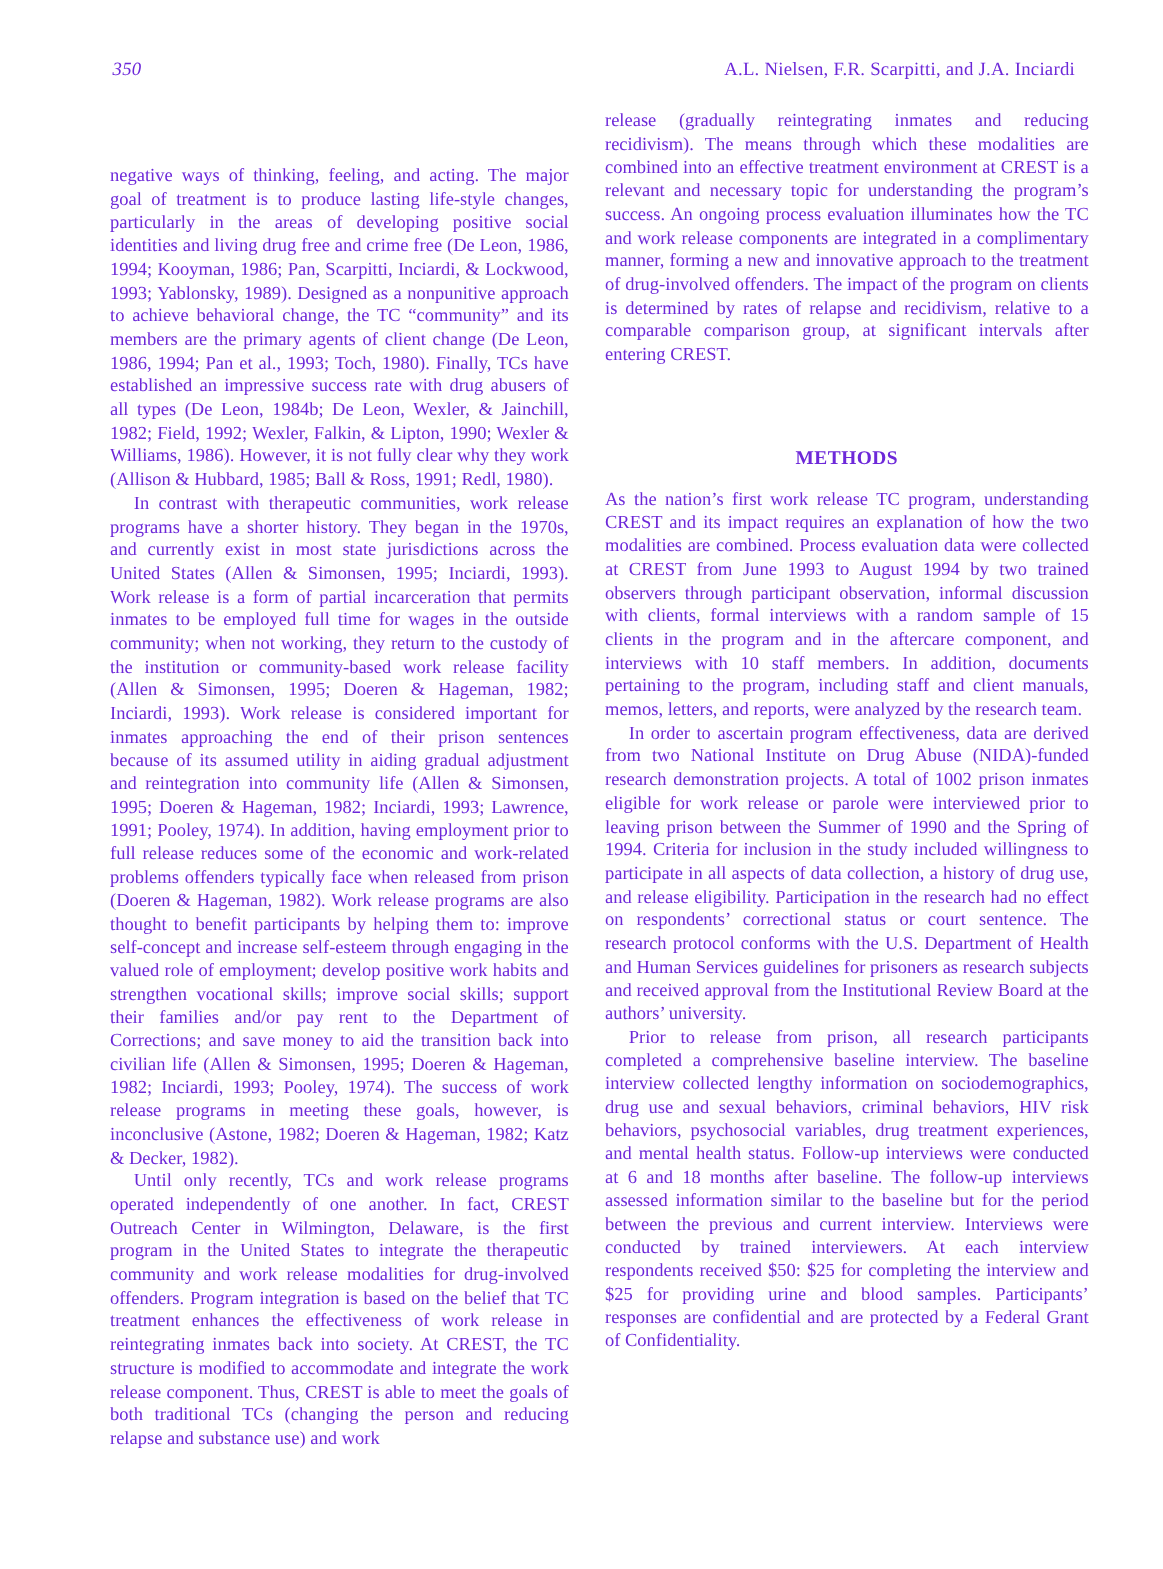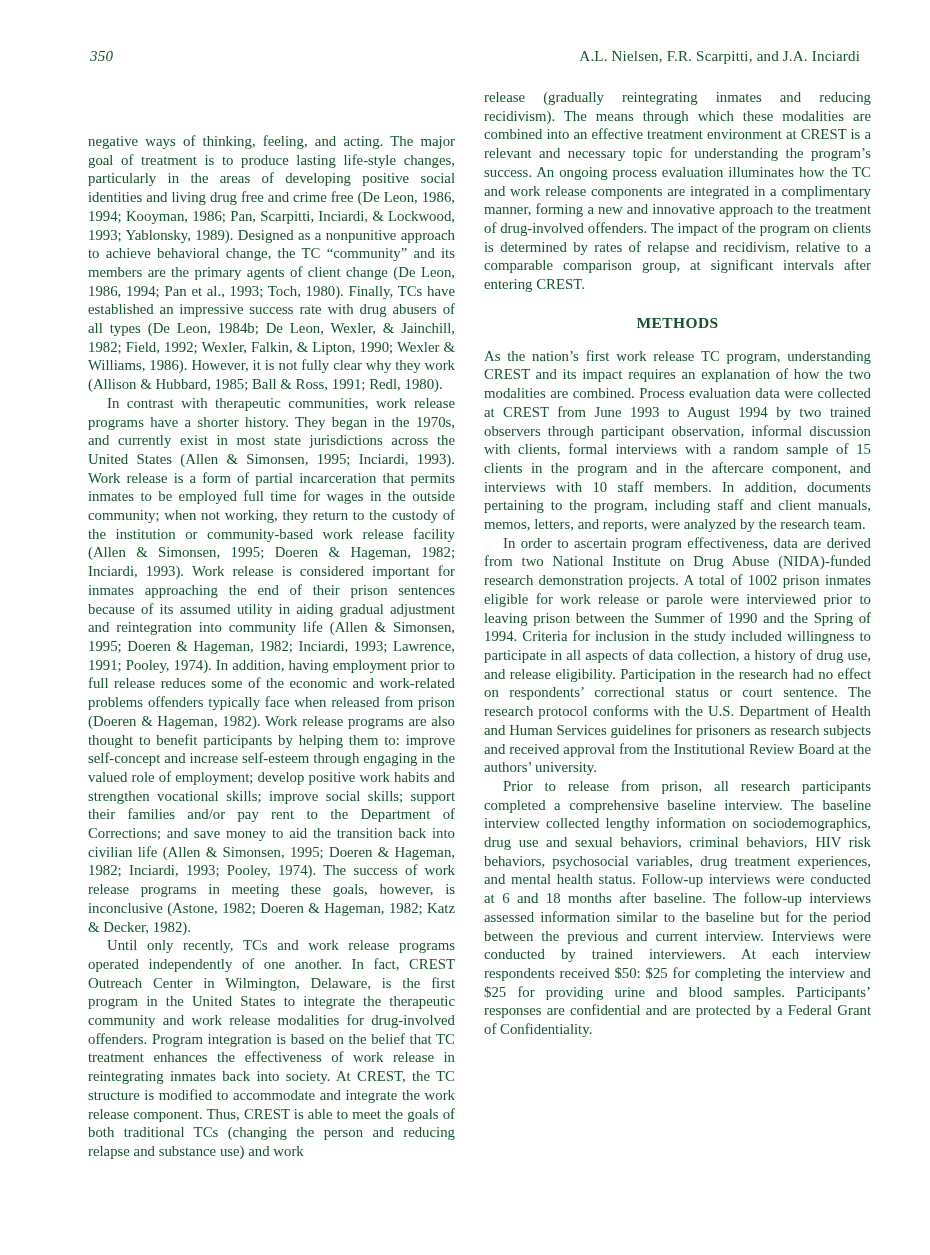--- a/index.html
+++ b/index.html
@@ -6,21 +6,21 @@
     margin: 0;
     padding: 0;
     background: #ffffff;
   }
   .page {
     position: relative;
     width: 930px;
     height: 1255px;
     background: #ffffff;
     font-family: "Liberation Serif", "DejaVu Serif", serif;
-    color: #14532d;
+    color: #6d28d9;
     overflow: hidden;
   }
   .page-number {
     position: absolute;
     top: 48px;
     left: 90px;
     font-style: italic;
     font-size: 15px;
     letter-spacing: 0.2px;
   }
@@ -54,21 +54,21 @@
     -webkit-hyphens: auto;
   }
   .col p.indent {
     text-indent: 19px;
   }
   .section-heading {
     font-weight: bold;
     font-size: 15.5px;
     letter-spacing: 0.4px;
     text-align: center;
-    margin: 20px 0 15px 0;
+    margin: 64px 0 15px 0;
   }
 </style>
 </head>
 <body>
 
 <div class="page">
 
   <div class="page-number">350</div>
 
   <div class="running-head">A.L. Nielsen, F.R. Scarpitti, and J.A. Inciardi</div>

